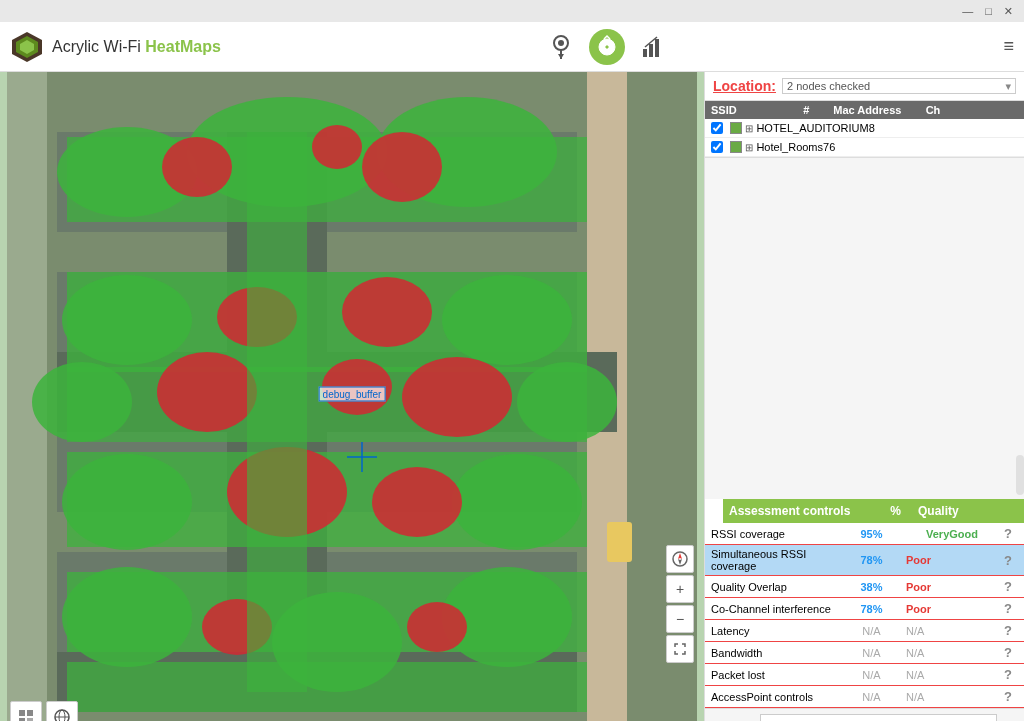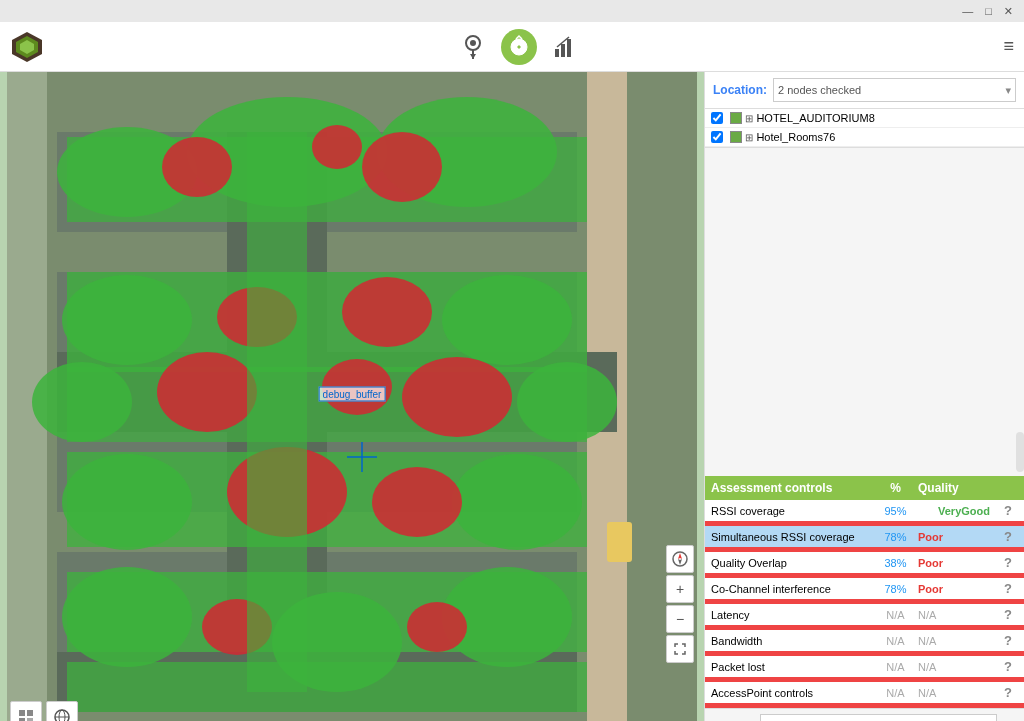--- a/index.html
+++ b/index.html
@@ -57,23 +57,23 @@
     }
 
     
     #right-panel { width: 320px; display: flex; flex-direction: column; background: #f5f5f5; border-left: 1px solid #ddd; }
 
     
     #location-bar {
       display: flex; align-items: center; padding: 6px 8px; gap: 6px;
       background: #ffffff; border-bottom: 1px solid #ddd;
     }
-    #location-label { font-size: 12px; color: #3b82f6; font-weight: 600; white-space: nowrap; }
+    #location-label { font-size: 14px; color: #ef4444; font-weight: 600; white-space: nowrap; text-decoration: underline; }
     #location-dropdown {
-      flex: 1; height: 24px; border: 1px solid #ccc; background: white;
+      flex: 1; height: 16px; border: 1px solid #ccc; background: white;
       padding: 0 4px; font-size: 11px; color: #555;
       display: flex; align-items: center; justify-content: space-between; cursor: pointer;
     }
 
     
     #ssid-table { background: white; border-bottom: 1px solid #ddd; }
     #ssid-header {
       display: grid; grid-template-columns: 1fr 30px 1fr 1fr;
       background: #6a6a6a; color: white; font-size: 11px; font-weight: 600;
       padding: 3px 6px;
@@ -88,28 +88,30 @@
 
     
     #panel-spacer { flex: 1; min-height: 20px; background: #f5f5f5; }
 
     
     #assessment-section { background: white; }
     #assessment-header {
       display: grid; grid-template-columns: 1fr 45px 80px 20px;
       background: #8bc34a; color: white; font-size: 12px; font-weight: 700;
       padding: 5px 6px;
+      margin-left: 18px;
     }
     .assessment-row {
       display: grid; grid-template-columns: 1fr 45px 80px 20px;
-      padding: 3px 6px; font-size: 11px; border-bottom: 5px solid #ef4444;
+      padding: 3px 6px; font-size: 11px; border-bottom: 1px solid #ef4444;
       align-items: center;
+      gap: 12px;
     }
     .assessment-row.highlighted { background: #b3d9f5; }
-    .pct-value { color: #2196f3; font-weight: 400; text-align: center; }
+    .pct-value { color: #2196f3; font-weight: 700; text-align: center; }
     .pct-na { color: #aaa; text-align: center; }
     .quality-good { color: #4caf50; font-weight: 600; margin-left: 20px; }
     .quality-poor { color: #e53935; font-weight: 600; }
     .quality-na { color: #aaa; }
     .help-icon { color: #888; text-align: center; cursor: pointer; font-size: 13px; font-weight: 700; }
 
     
     #profile-bar {
       display: flex; align-items: center; padding: 5px 8px; gap: 6px;
       background: #f5f5f5; border-top: 1px solid #ddd;
@@ -140,20 +142,23 @@
 </div>
 
 <div id="title-bar">
   <div id="title-left">
 
     <svg width="34" height="34" viewBox="0 0 34 34">
       <polygon points="17,2 32,10 32,24 17,32 2,24 2,10" fill="#4a3728"></polygon>
       <polygon points="17,6 28,12 28,22 17,28 6,22 6,12" fill="#5d8a1e"></polygon>
       <polygon points="17,10 24,14 24,20 17,24 10,20 10,14" fill="#8bc34a"></polygon>
     </svg>
+    <span id="app-title">
+      Acrylic Wi-Fi <span>HeatMaps</span>
+    </span>
   </div>
   <div id="title-icons">
 
     <div class="title-icon-btn" title="Location">
       <svg width="22" height="26" viewBox="0 0 22 26">
         <circle cx="11" cy="9" r="7" fill="none" stroke="#555" stroke-width="2"></circle>
         <circle cx="11" cy="9" r="3" fill="#555"></circle>
         <line x1="11" y1="16" x2="11" y2="25" stroke="#555" stroke-width="2"></line>
         <path d="M11,25 L8,20 L14,20 Z" fill="#555"></path>
       </svg>
@@ -295,20 +300,26 @@
 
     <div id="location-bar">
       <span id="location-label">Location:</span>
       <div id="location-dropdown">
         <span>2 nodes checked</span>
         <span style="color:#888">▾</span>
       </div>
     </div>
 
     <div id="ssid-table">
+      <div id="ssid-header">
+        <span>SSID</span>
+        <span>#</span>
+        <span>Mac Address</span>
+        <span>Ch</span>
+      </div>
 
       <div class="ssid-row">
         <div class="ssid-cell">
           <input type="checkbox" class="ssid-checkbox" checked="" style="">
           <span style="background:#6aaa44;width:12px;height:12px;display:inline-block;border:1px solid #888;"></span>
           <span style="color:#555;font-size:10px;">⊞</span>
           <span>HOTEL_AUDITORIUM</span>
         </div>
         <span>8</span>
         <span></span>

